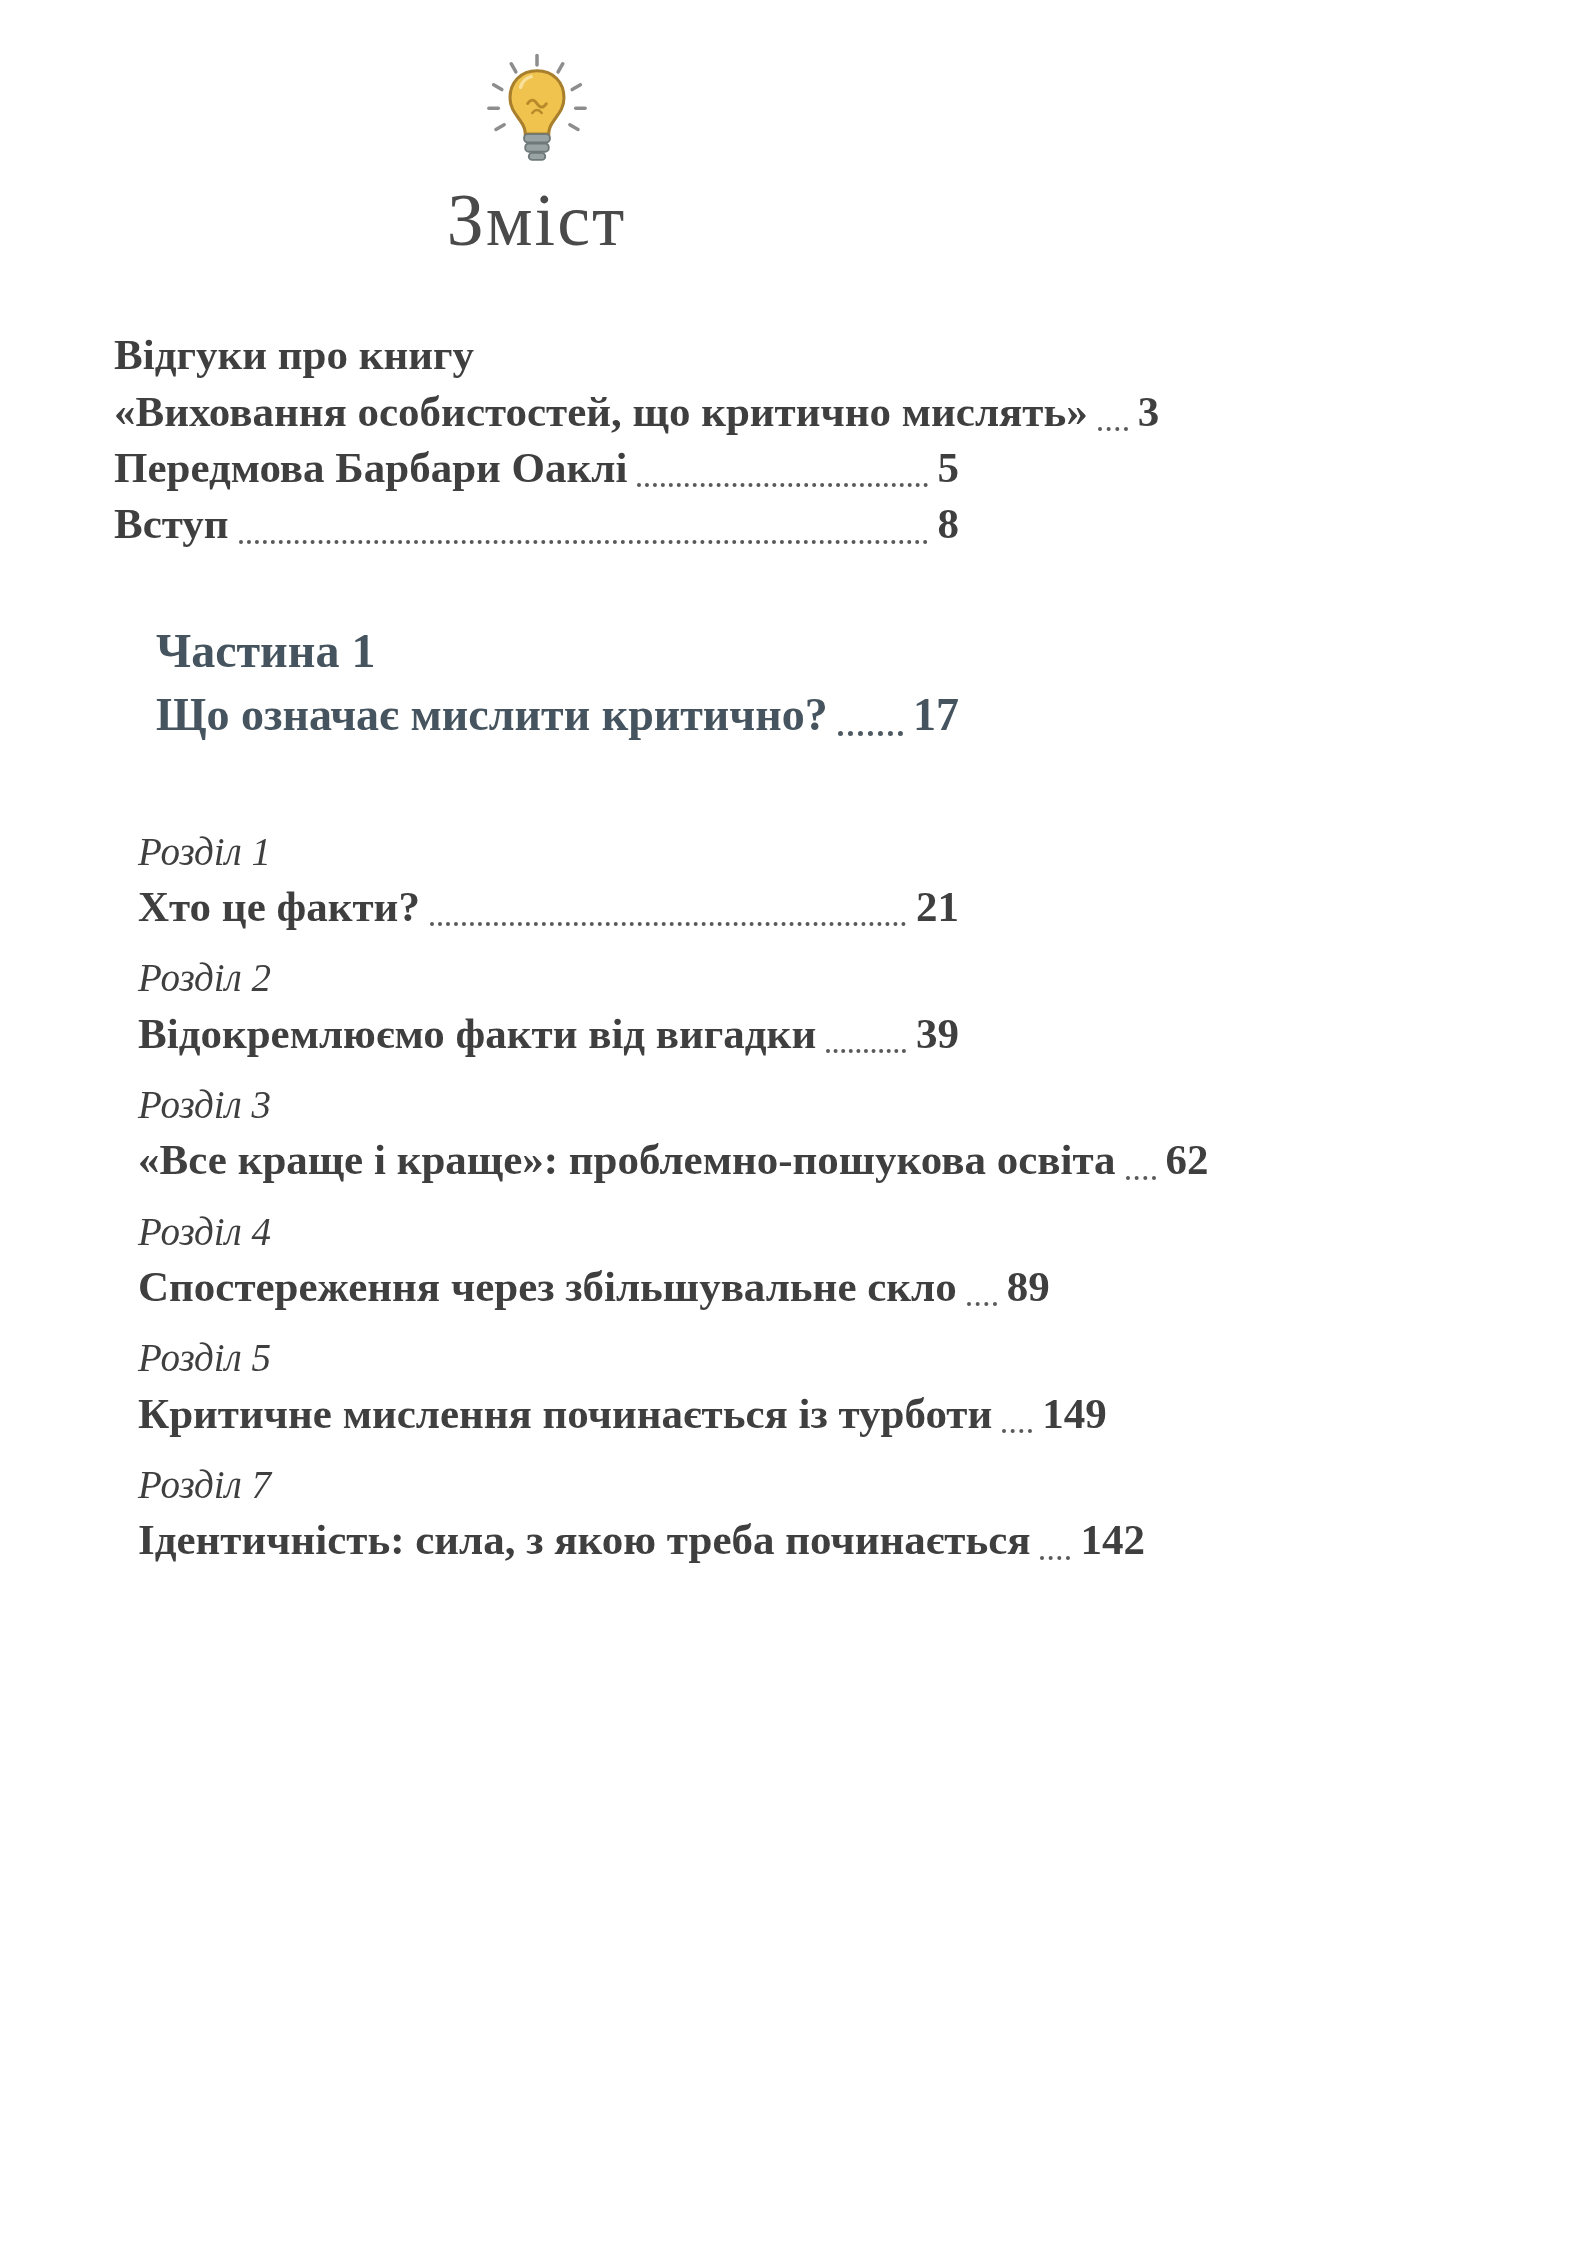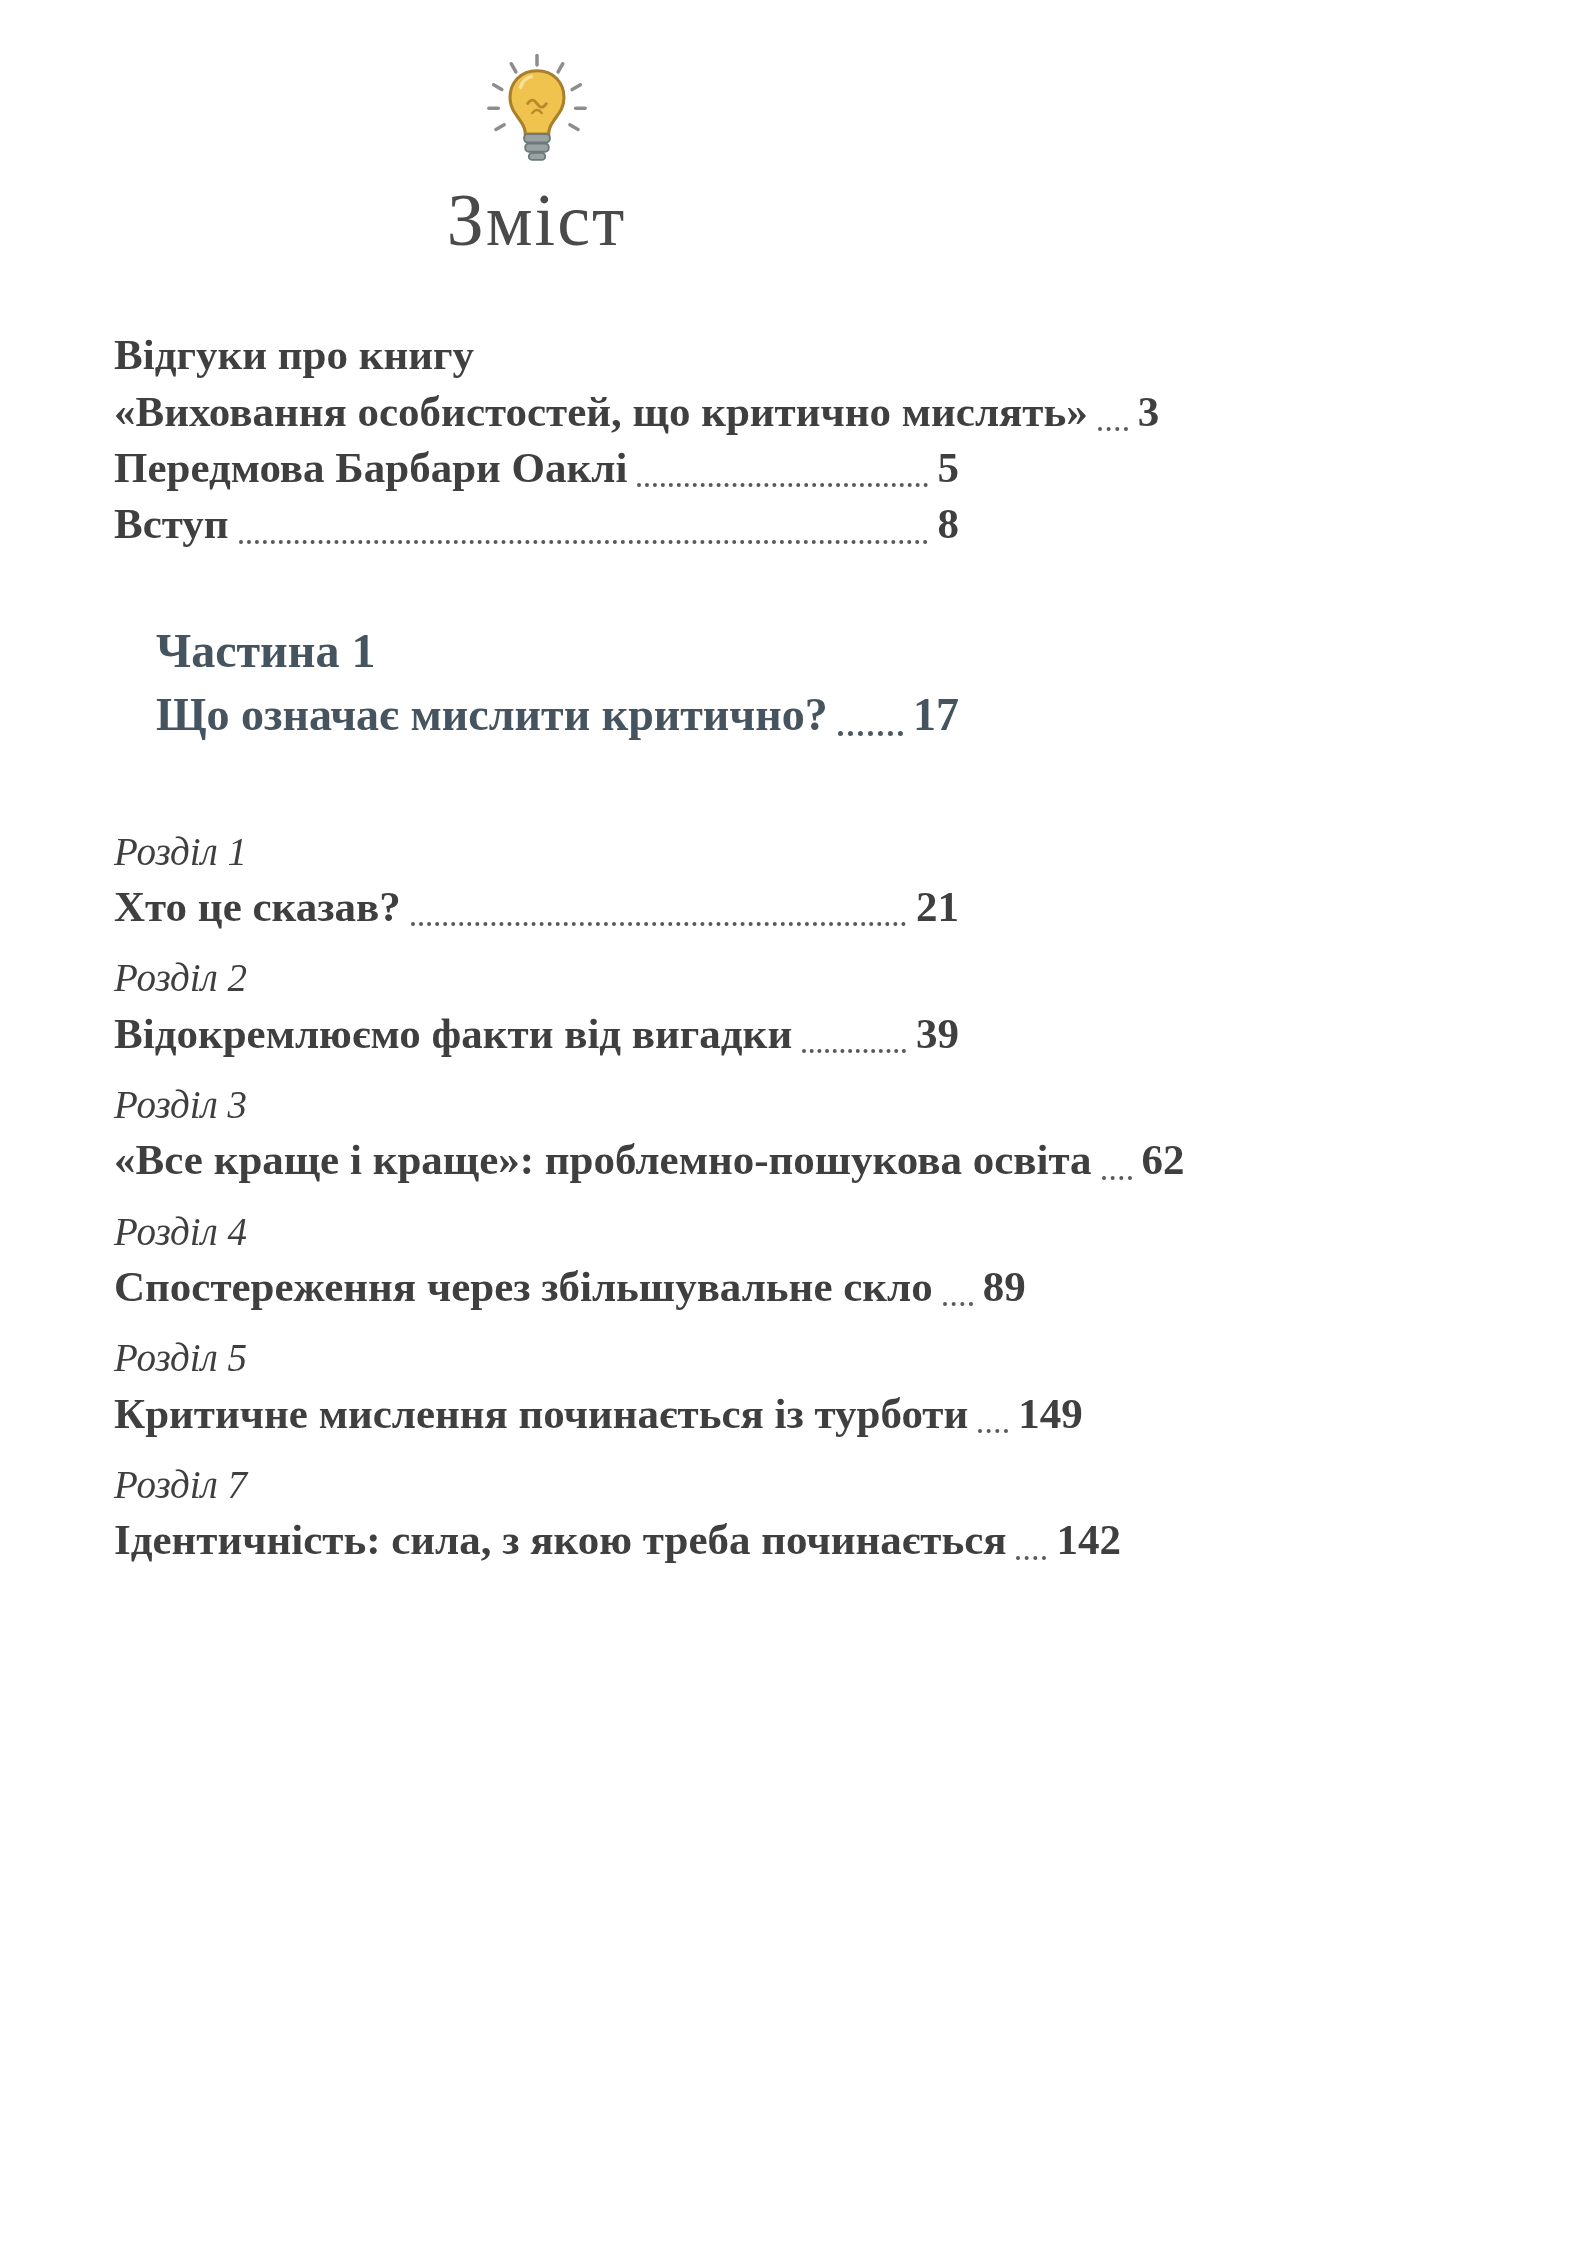--- a/index.html
+++ b/index.html
@@ -90,20 +90,21 @@
   }
 
   .part .dots {
     border-bottom: 5px dotted #4e5a63;
     transform: translateY(-10px);
   }
 
   
   .chapters {
     margin-top: 78px;
+    margin-left: 24px;
   }
 
   .chapter { margin-bottom: 15px; }
 
   .chapter .kicker {
     font-style: italic;
     font-size: 39px;
     line-height: 1.42;
   }
 </style>
@@ -171,21 +172,21 @@
       <span class="dots"></span>
       <span class="pg">17</span>
     </div>
   </section>
 
   <section class="chapters">
 
     <div class="chapter">
       <div class="kicker">Розділ 1</div>
       <div class="toc-line">
-        <span class="lbl">Хто це сказав?</span>
+        <span class="lbl">Хто це факти?</span>
         <span class="dots"></span>
         <span class="pg">21</span>
       </div>
     </div>
 
     <div class="chapter">
       <div class="kicker">Розділ 2</div>
       <div class="toc-line">
         <span class="lbl">Відокремлюємо факти від вигадки</span>
         <span class="dots"></span>

